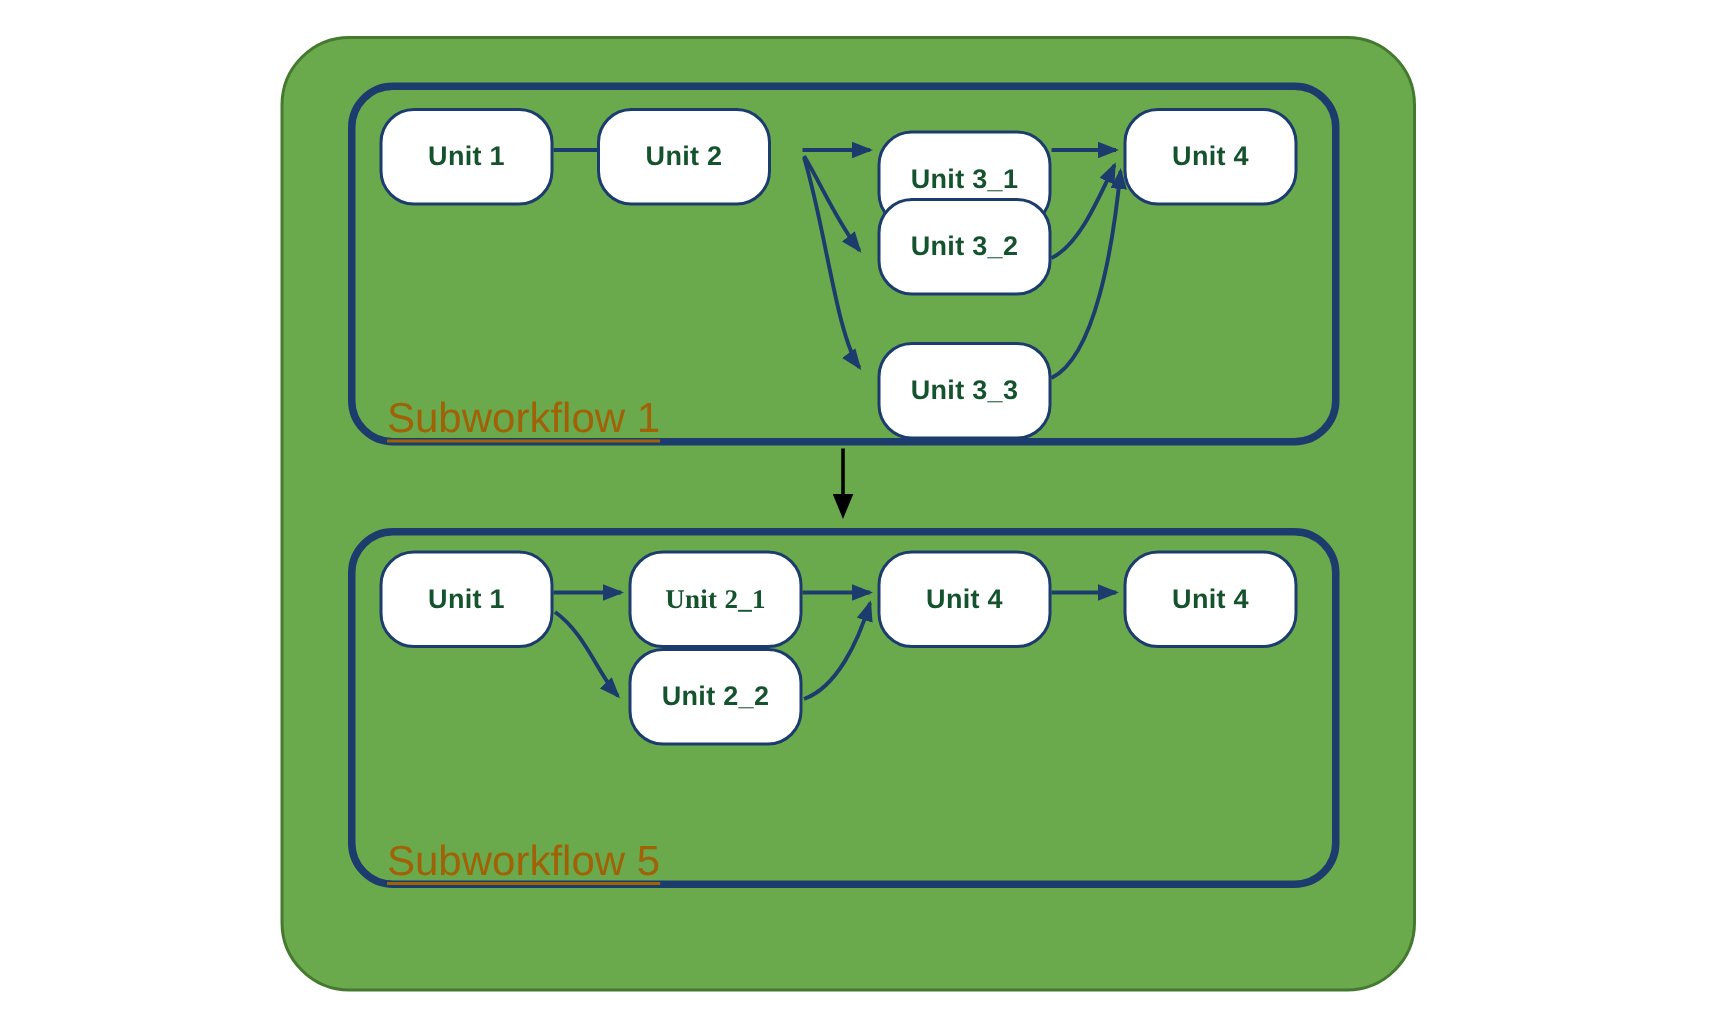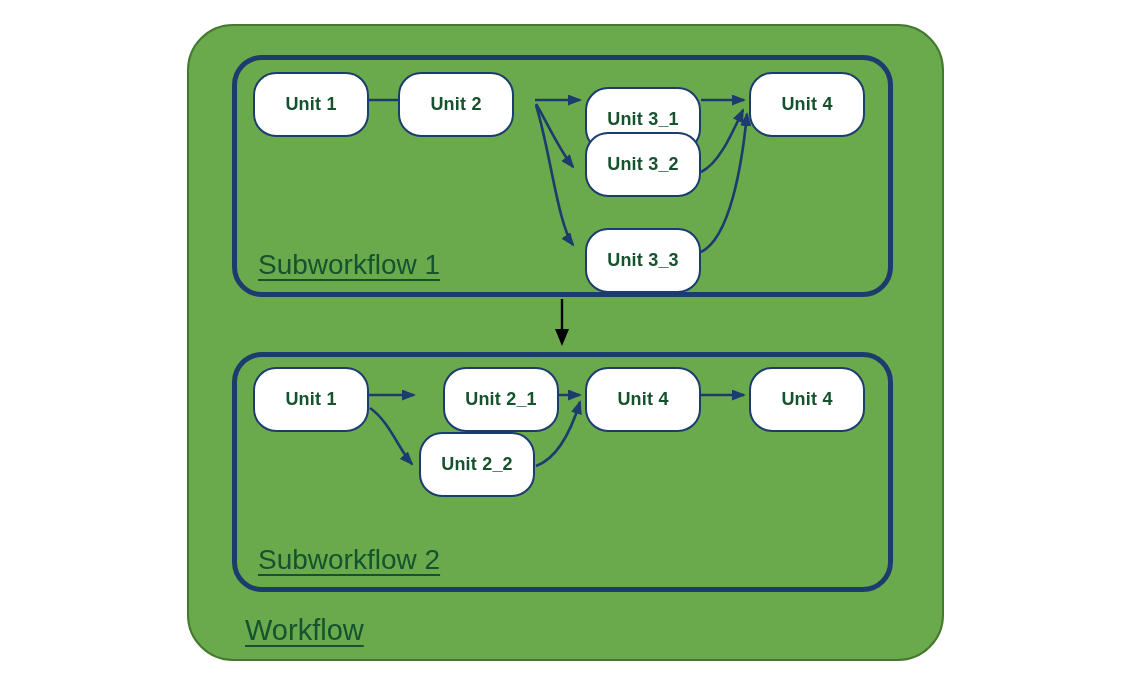--- a/index.html
+++ b/index.html
@@ -48,42 +48,43 @@
     align-items: center;
     justify-content: center;
     color: #14532d;
     font-size: 18px;
     font-weight: bold;
     letter-spacing: 0.2px;
     z-index: 4;
   }
   .zone-label {
     position: absolute;
-    color: #14532d;
+    color: #a16207;
     font-size: 28px;
     font-weight: 400;
     text-decoration: underline;
     text-decoration-thickness: 2px;
     text-underline-offset: 5px;
     z-index: 5;
     white-space: nowrap;
+    margin-top: 14px;
   }
   .sw1-label { left: 258px; top: 249px; }
   .sw2-label { left: 258px; top: 544px; }
   .workflow-label { left: 245px; top: 614px; font-size: 29px; }
 
   
   .sw1-u1  { left: 253px; top: 72px;  }
   .sw1-u2  { left: 398px; top: 72px;  }
   .sw1-u31 { left: 585px; top: 72px; margin-top: 15px;  }
   .sw1-u32 { left: 585px; top: 132px; }
   .sw1-u33 { left: 585px; top: 228px; }
   .sw1-u4  { left: 749px; top: 72px;  }
   .sw2-u1  { left: 253px; top: 367px; }
-  .sw2-u21 { left: 443px; top: 367px; }
+  .sw2-u21 { left: 419px; top: 367px; font-family: Liberation Serif, serif; }
   .sw2-u22 { left: 419px; top: 432px; }
   .sw2-u3  { left: 585px; top: 367px; }
   .sw2-u4  { left: 749px; top: 367px; }
 
   .edge { stroke: #1c3c6e; stroke-width: 2.6; fill: none; }
   .connector { stroke: #000000; stroke-width: 2.4; fill: none; }
 </style>
 </head>
 <body>
 
@@ -132,16 +133,15 @@
   <div class="node sw1-u33">Unit 3_3</div>
   <div class="node sw1-u4">Unit 4</div>
 
   <div class="node sw2-u1">Unit 1</div>
   <div class="node sw2-u21">Unit 2_1</div>
   <div class="node sw2-u22">Unit 2_2</div>
   <div class="node sw2-u3">Unit 4</div>
   <div class="node sw2-u4">Unit 4</div>
 
   <div class="zone-label sw1-label">Subworkflow 1</div>
-  <div class="zone-label sw2-label">Subworkflow 2</div>
-  <div class="zone-label workflow-label">Workflow</div>
+  <div class="zone-label sw2-label">Subworkflow 5</div>
 
 </div>
 
 </body></html>

